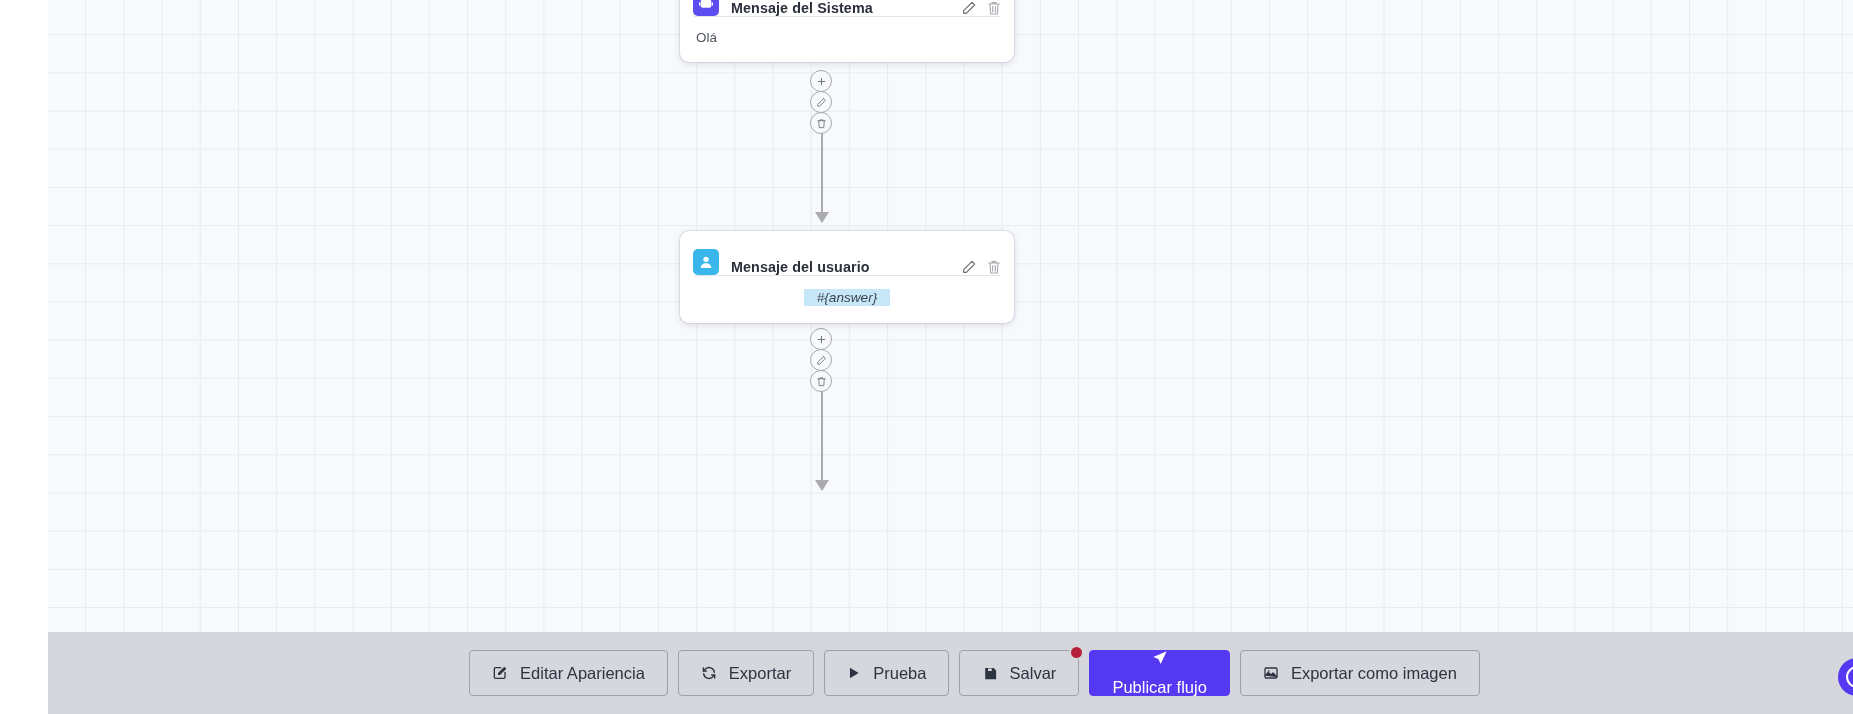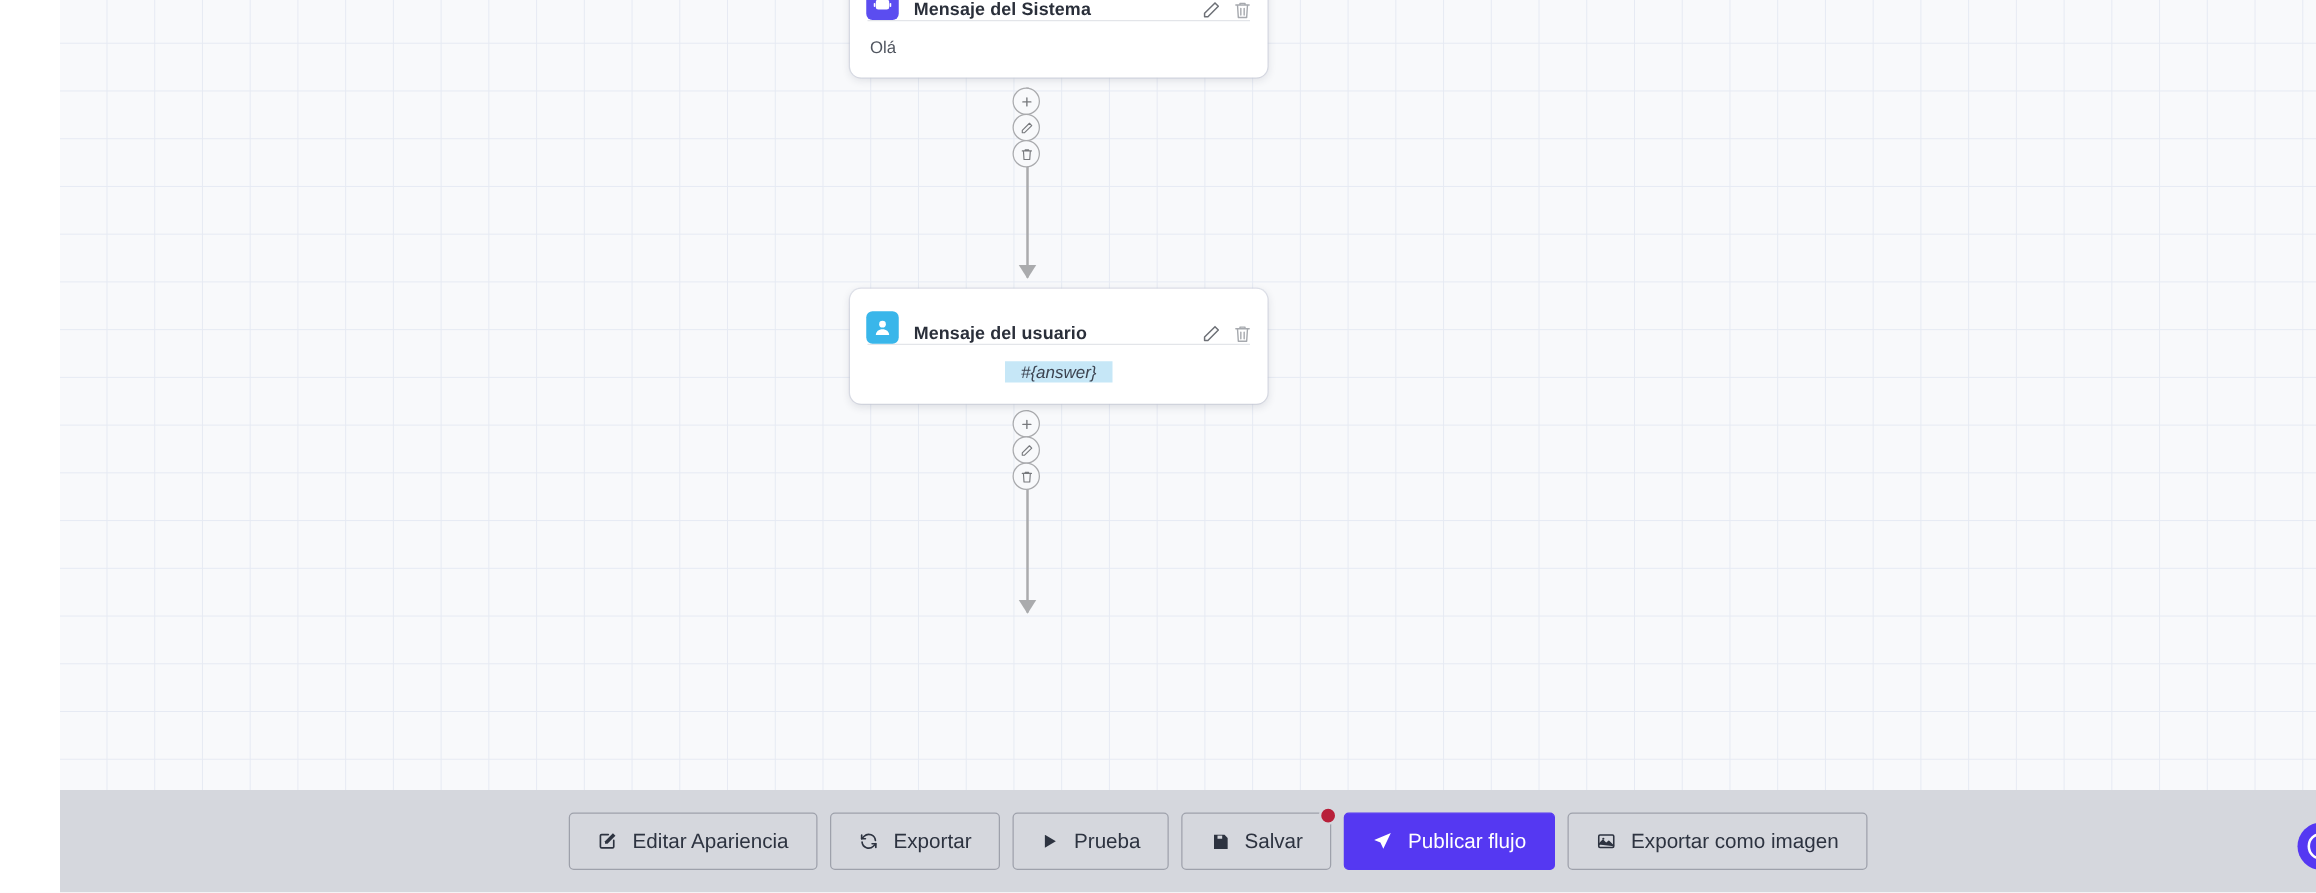--- a/index.html
+++ b/index.html
@@ -213,20 +213,21 @@
     font-size: 16.5px;
     color: #2d3340;
     cursor: pointer;
     white-space: nowrap;
   }
   .tb-btn.primary {
     background: #5538f2;
     border-color: #5538f2;
     color: #ffffff;
     font-weight: normal;
+    flex-direction: column;
   }
   .tb-btn .ico { display: flex; align-items: center; justify-content: center; }
 
   .badge-dot {
     position: absolute;
     top: -5px;
     right: -5px;
     width: 15px;
     height: 15px;
     border-radius: 50%;

